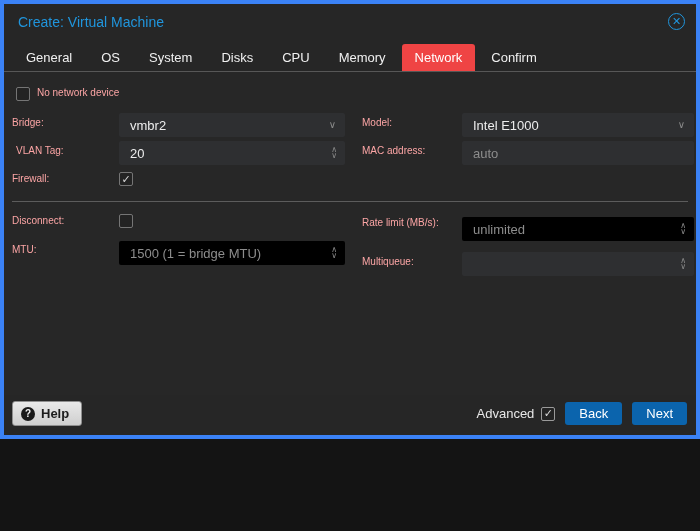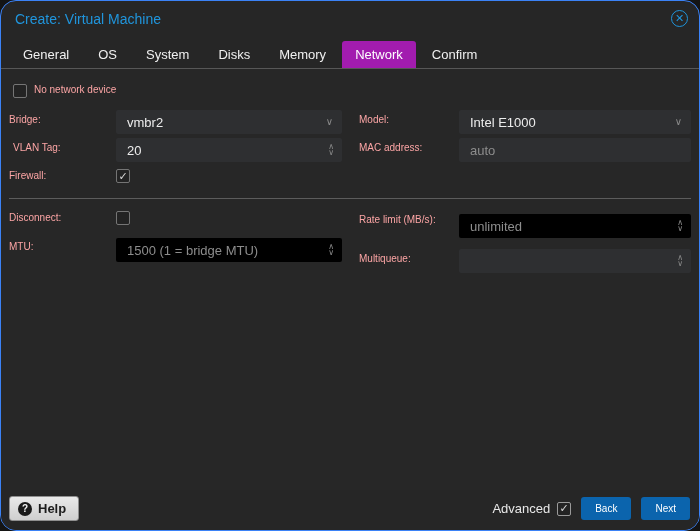--- a/index.html
+++ b/index.html
@@ -1,36 +1,36 @@
 <!DOCTYPE html>
 <html><head>
 <meta charset="utf-8">
 <style>
   * { margin:0; padding:0; box-sizing:border-box; }
   html,body { width:700px; height:531px; background:#141414; font-family:"Liberation Sans", sans-serif; }
   .window {
-    position:relative; width:700px; height:531px;
-    background:#262626; border:1px solid #3b82f6; border-radius:16px; overflow:hidden;
+    position:relative; width:700px; height:439px;
+    background:#262626; border:4px solid #3b82f6; border-radius:0; overflow:hidden;
     color:#e8e8e8;
   }
   
   .title { position:absolute; left:14px; top:10px; font-size:14px; color:#2095dc; }
   .close-btn {
     position:absolute; right:11px; top:9px; width:17px; height:17px;
     border:1px solid #2095dc; border-radius:50%; color:#2095dc;
     display:flex; align-items:center; justify-content:center;
     font-size:11px; line-height:1; cursor:pointer;
   }
   
   .tabs { position:absolute; left:9px; top:39px; display:flex; align-items:flex-end; height:29px; }
   .tab {
     padding:6px 13px 7px 13px; font-size:13px; color:#f0f0f0; cursor:pointer;
     border-radius:3px 3px 0 0; margin-right:3px; white-space:nowrap;
   }
-  .tab.active { background:#a21caf; color:#ffffff; }
+  .tab.active { background:#ef4444; color:#ffffff; }
   
   .content {
     position:absolute; left:0; right:0; top:67px; height:423px;
     background:#272727; border-top:1px solid #575757; border-bottom:1px solid #575757;
   }
   .divider { position:absolute; left:8px; right:8px; top:129px; border-top:1px solid #5c5c5c; }
   .lbl { position:absolute; font-size:10px; color:#fca5a5; }
   .lbl.wrap { width:96px; line-height:16px; }
   .field {
     position:absolute; height:24px; background:#2e2f31; border-radius:2px;
@@ -70,39 +70,40 @@
   .help-icon {
     width:14px; height:14px; border-radius:50%; background:#1a1a1a; color:#f2f2f2;
     display:flex; align-items:center; justify-content:center;
     font-size:10px; font-weight:bold;
   }
   .footer-right { position:absolute; right:9px; top:7px; display:flex; align-items:center; }
   .adv-label { font-size:13px; color:#e8e8e8; margin-right:7px; }
   .cb.inline { position:static; border-color:#9a9a9a; }
   .btn {
     height:23px; padding:0 14px; margin-left:10px; background:#0b64ad; border:none;
-    border-radius:3px; color:#ffffff; font-size:10px; font-family:"Liberation Sans", sans-serif;
+    border-radius:3px; color:#ffffff; font-size:13px; font-family:"Liberation Sans", sans-serif;
     cursor:pointer;
   }
 </style>
 </head>
 <body>
 
 <div class="window">
 
   <div class="title">Create: Virtual Machine</div>
   <div class="close-btn">
       <span>✕</span>
     </div>
 
   <div class="tabs">
     <div class="tab">General</div>
     <div class="tab">OS</div>
     <div class="tab">System</div>
     <div class="tab">Disks</div>
+    <div class="tab">CPU</div>
     <div class="tab">Memory</div>
     <div class="tab active">Network</div>
     <div class="tab">Confirm</div>
   </div>
 
   <div class="content">
 
     <div class="cb" style="left:12px; top:15px;">
         <span class="mark">✓</span>
       </div>

